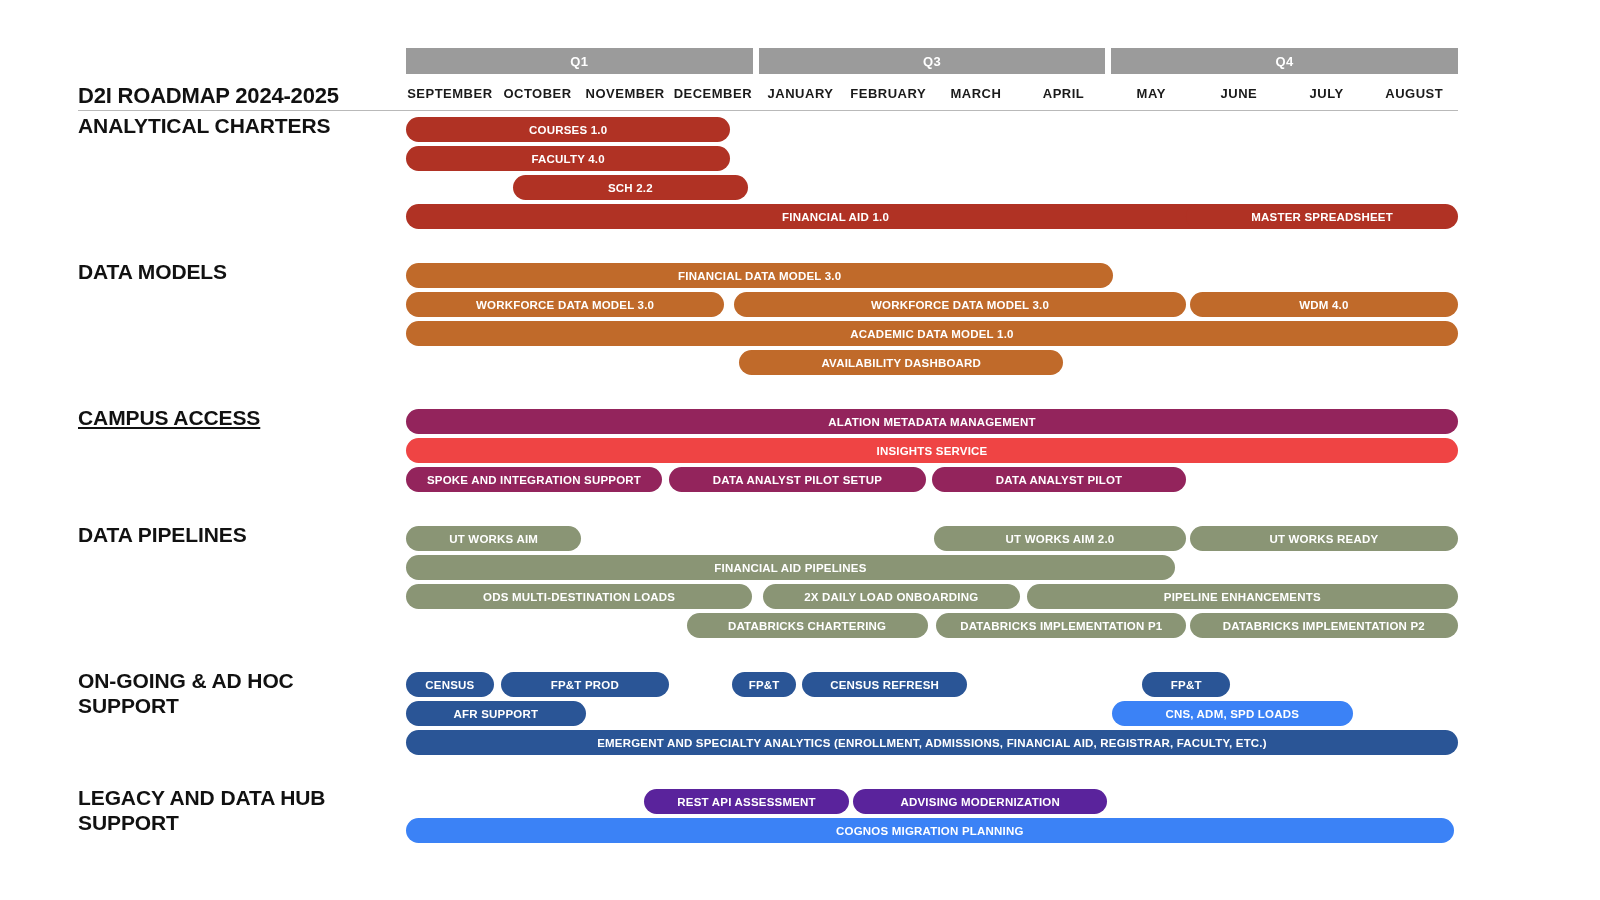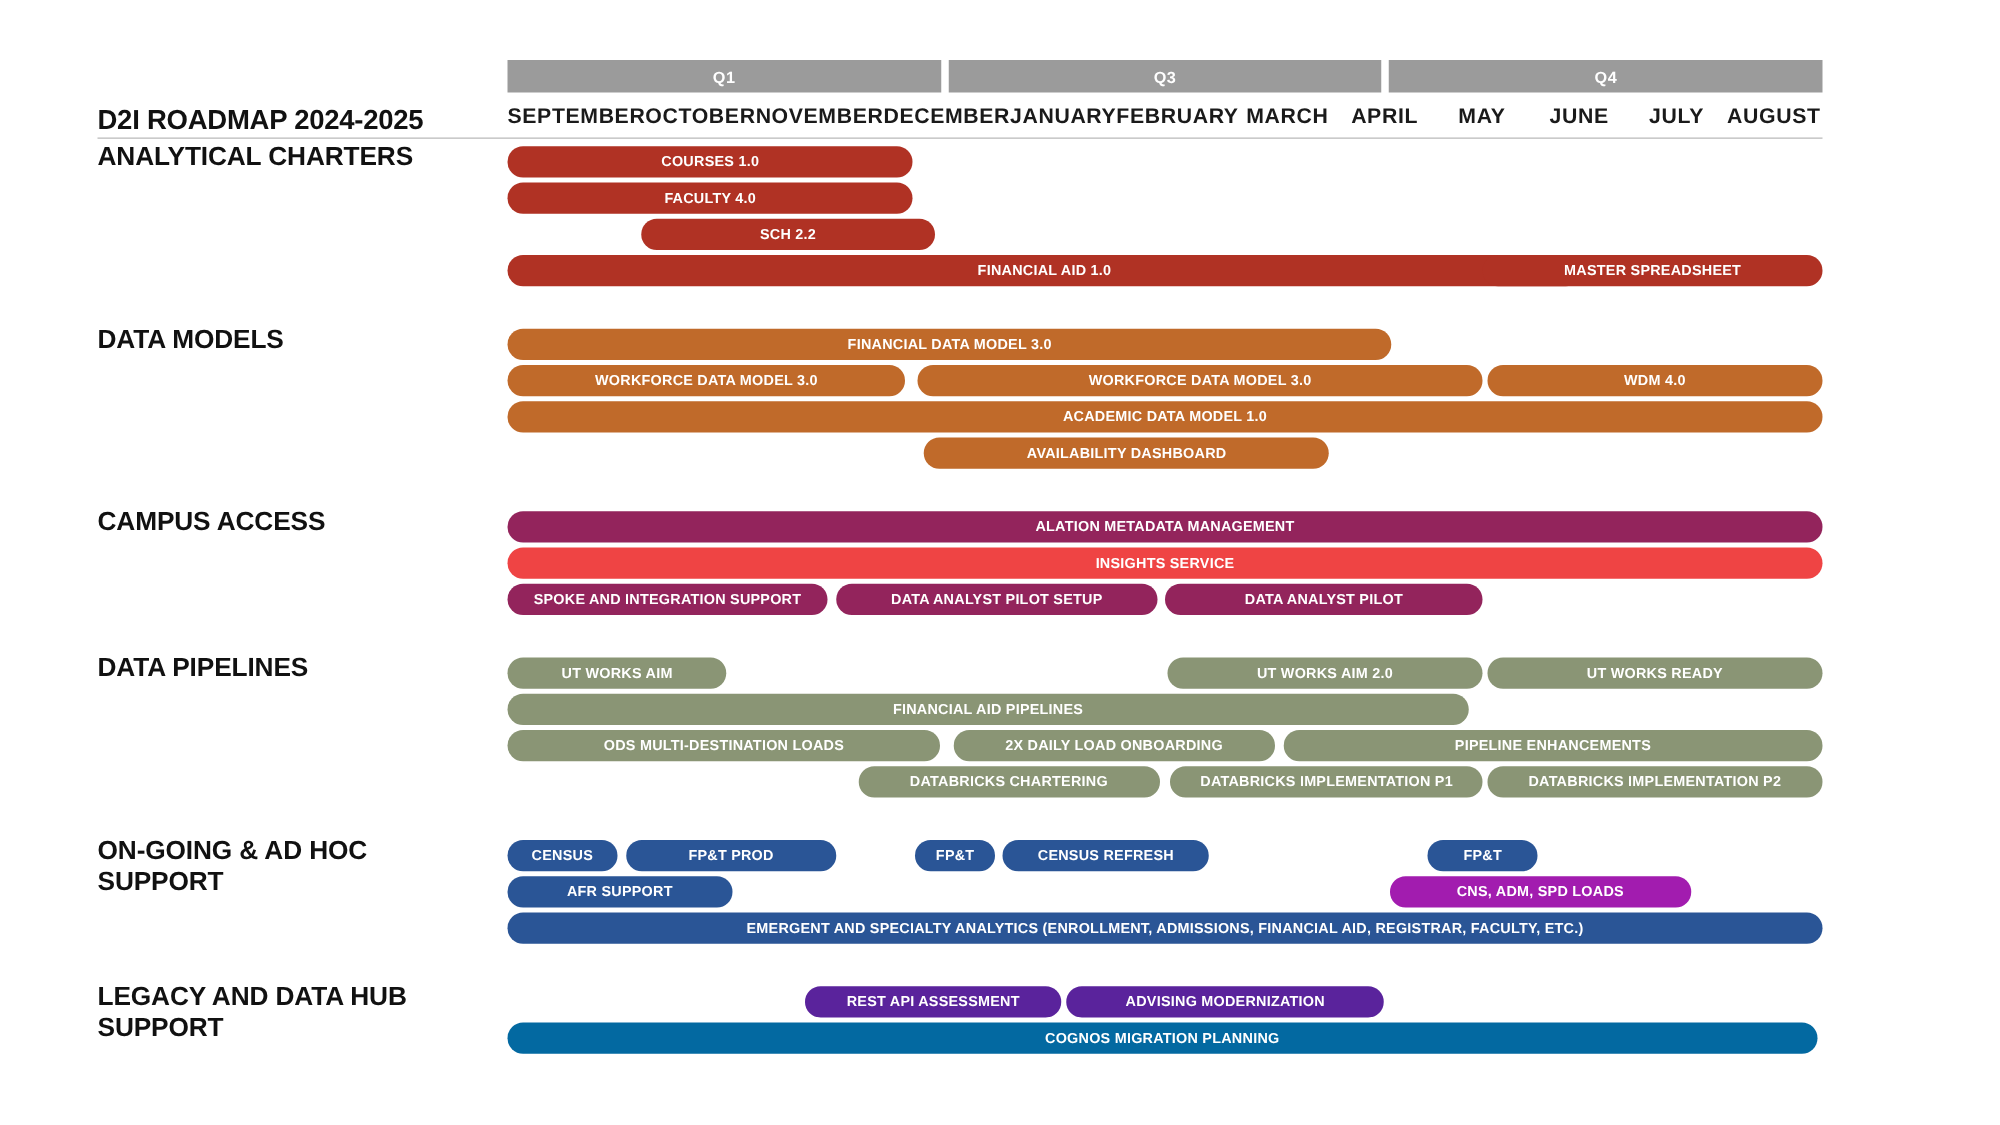--- a/index.html
+++ b/index.html
@@ -42,21 +42,21 @@
     align-items: center;
     justify-content: center;
   }
   .month-row {
     display: flex;
     height: 28px;
     margin-top: 5px;
   }
   .month-cell {
     flex: 1 1 0;
-    font-size: 17px;
+    font-size: 13px;
     font-weight: bold;
     letter-spacing: .5px;
     color: #1a1a1a;
     display: flex;
     align-items: center;
     justify-content: center;
     white-space: nowrap;
   }
 
   
@@ -195,21 +195,21 @@
       <div class="bar-track" style="top: 321px;">
         <div class="bar" style="background: rgb(192, 106, 42); left: 0%; width: 100%;">
           <span class="bar-label">ACADEMIC DATA MODEL 1.0</span>
         </div>
       </div>
       <div class="bar-track" style="top: 350px;">
         <div class="bar" style="background: rgb(192, 106, 42); left: 31.6667%; width: 30.8333%;">
           <span class="bar-label">AVAILABILITY DASHBOARD</span>
         </div>
       </div>
-      <div class="section-label" style="top: 405px;">CAMPUS ACCESS</div>
+      <div class="section-label" style="top: 405px; text-decoration: underline;">CAMPUS ACCESS</div>
       <div class="bar-track" style="top: 409px;">
         <div class="bar" style="background: rgb(147, 36, 92); left: 0%; width: 100%;">
           <span class="bar-label">ALATION METADATA MANAGEMENT</span>
         </div>
       </div>
       <div class="bar-track" style="top: 438px;">
         <div class="bar" style="background: #ef4444; left: 0%; width: 100%;">
           <span class="bar-label">INSIGHTS SERVICE</span>
         </div>
       </div>
@@ -278,38 +278,38 @@
           <span class="bar-label">CENSUS REFRESH</span>
         </div>
         <div class="bar" style="background: rgb(42, 85, 150); left: 70%; width: 8.33333%;">
           <span class="bar-label">FP&amp;T</span>
         </div>
       </div>
       <div class="bar-track" style="top: 701px;">
         <div class="bar" style="background: rgb(42, 85, 150); left: 0%; width: 17.0833%;">
           <span class="bar-label">AFR SUPPORT</span>
         </div>
-        <div class="bar" style="background: #a21caf; left: 67.0833%; width: 22.9167%;">
+        <div class="bar" style="background: #3b82f6; left: 67.0833%; width: 22.9167%;">
           <span class="bar-label">CNS, ADM, SPD LOADS</span>
         </div>
       </div>
       <div class="bar-track" style="top: 730px;">
         <div class="bar" style="background: rgb(42, 85, 150); left: 0%; width: 100%;">
           <span class="bar-label">EMERGENT AND SPECIALTY ANALYTICS (ENROLLMENT, ADMISSIONS, FINANCIAL AID, REGISTRAR, FACULTY, ETC.)</span>
         </div>
       </div>
       <div class="section-label" style="top: 785px;">LEGACY AND DATA HUB SUPPORT</div>
       <div class="bar-track" style="top: 789px;">
         <div class="bar" style="background: rgb(90, 35, 156); left: 22.6667%; width: 19.4167%;">
           <span class="bar-label">REST API ASSESSMENT</span>
         </div>
         <div class="bar" style="background: rgb(90, 35, 156); left: 42.5%; width: 24.1667%;">
           <span class="bar-label">ADVISING MODERNIZATION</span>
         </div>
       </div>
       <div class="bar-track" style="top: 818px;">
-        <div class="bar" style="background: #0369a1; left: 0%; width: 99.5833%;">
+        <div class="bar" style="background: #3b82f6; left: 0%; width: 99.5833%;">
           <span class="bar-label">COGNOS MIGRATION PLANNING</span>
         </div>
       </div>
     </div>
 
 </div>
 
 </body></html>

